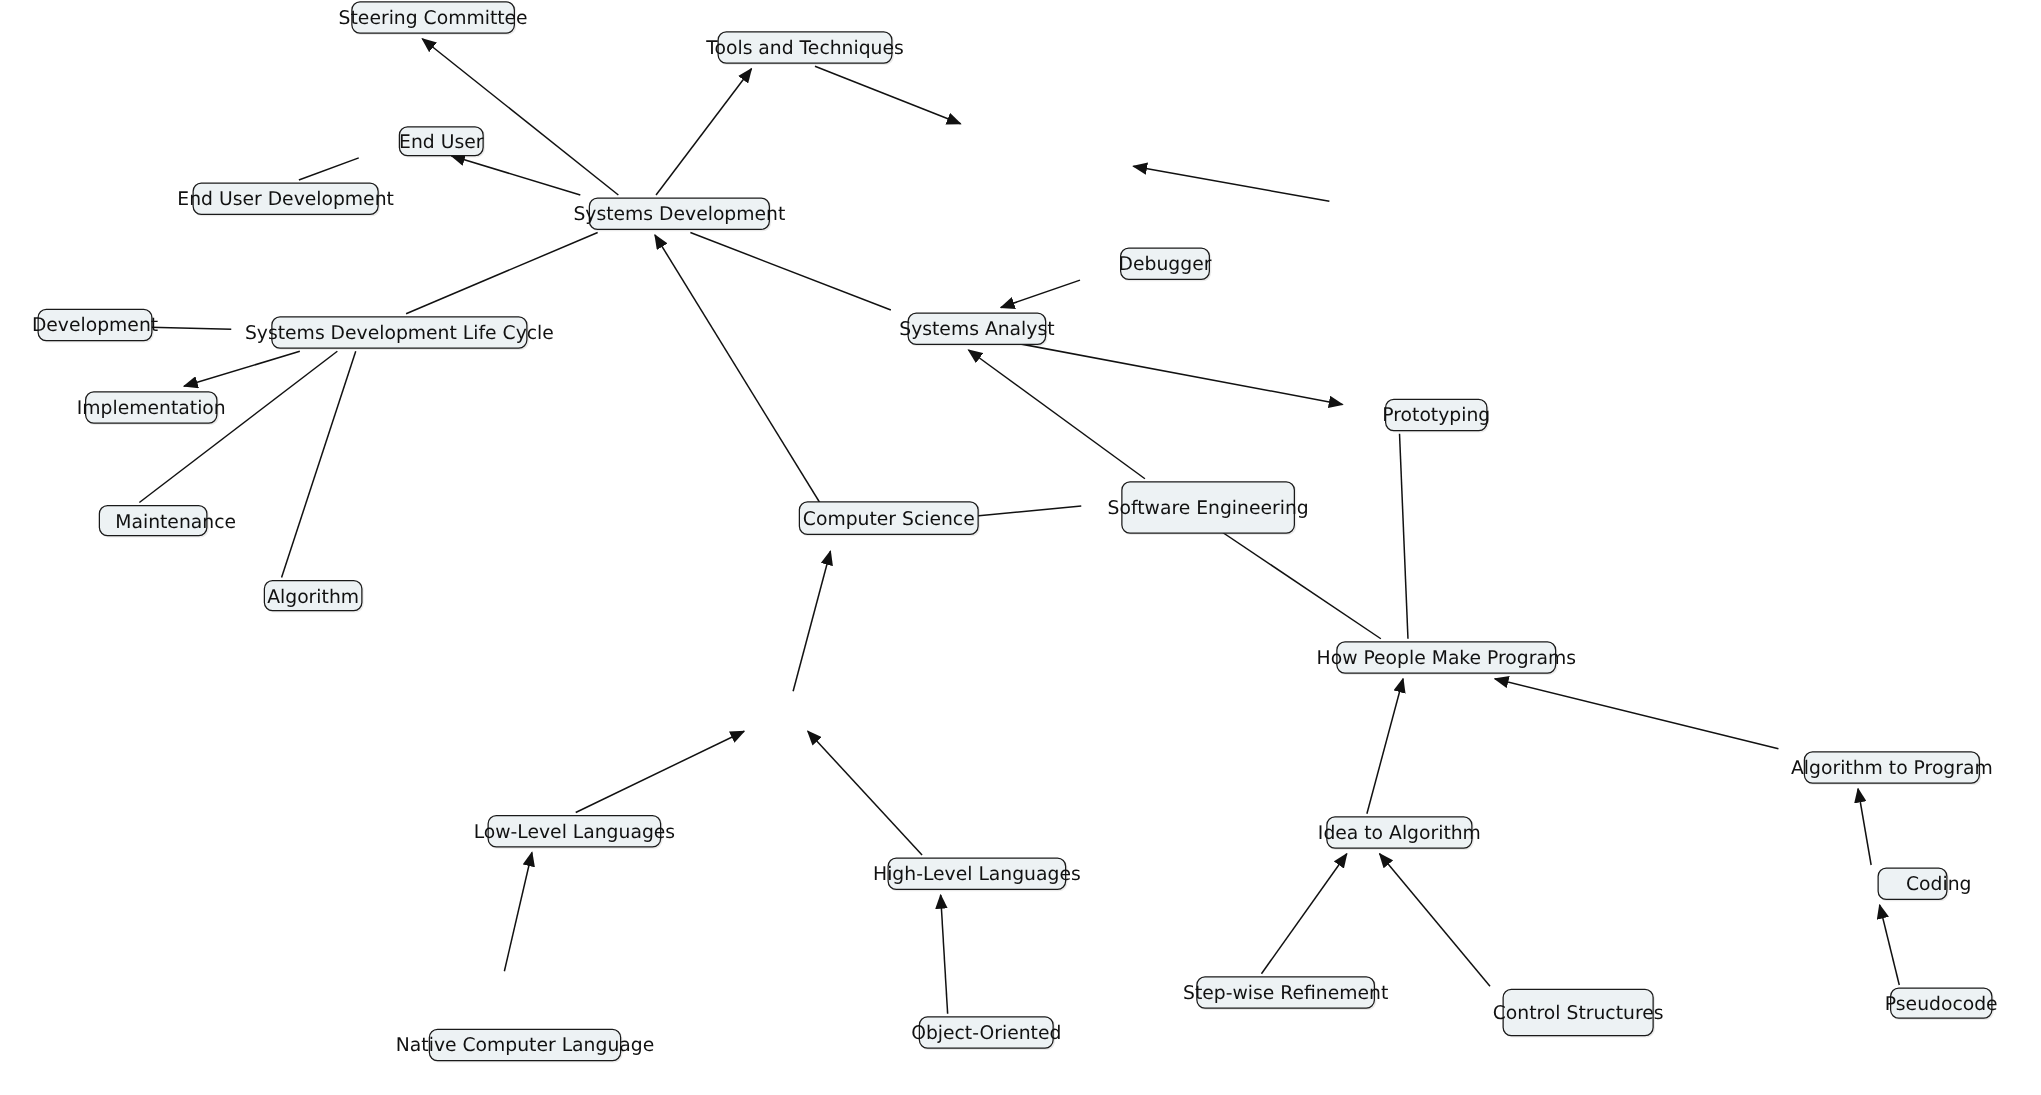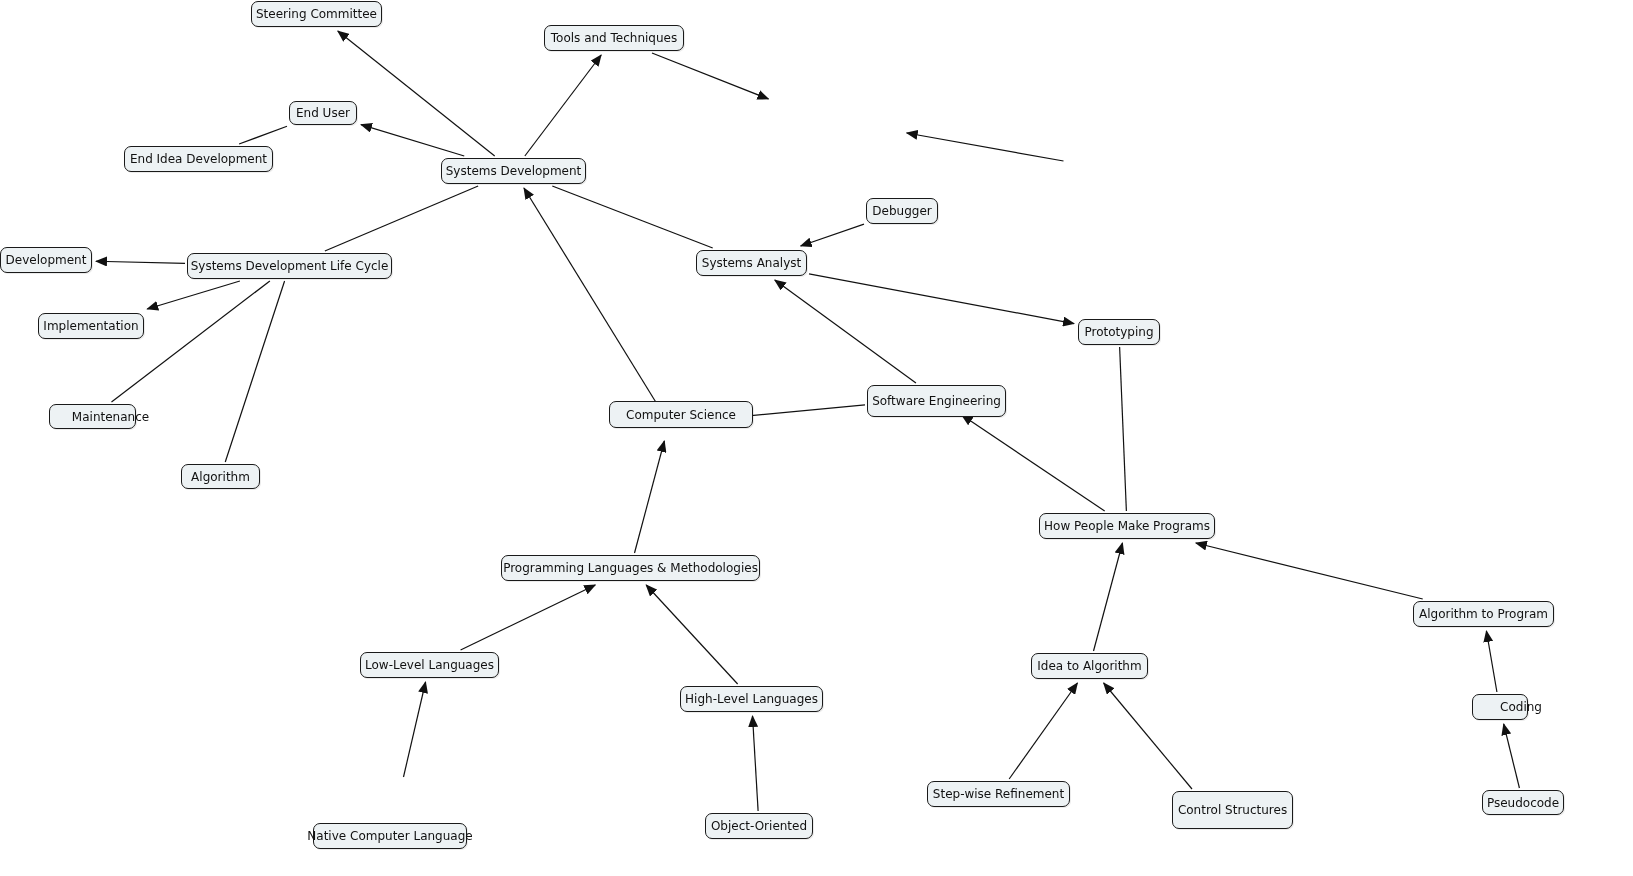--- a/index.html
+++ b/index.html
@@ -4,25 +4,26 @@
   <style>
     html, body { margin: 0; padding: 0; background: #ffffff; }
     body { width: 1633px; height: 876px; position: relative; overflow: hidden;
            font-family: "DejaVu Sans", "Liberation Sans", sans-serif; }
     #canvas { position: absolute; left: 0; top: 0; width: 1633px; height: 876px; }
     #edges { position: absolute; left: 0; top: 0; }
     .node {
       position: absolute; box-sizing: border-box;
       border: 1px solid #1a1a1a; border-radius: 7px;
       background: #edf2f4;
-      font-size: 12px; color: #111;
+      font-size: 15px; color: #111;
       display: flex; align-items: center; justify-content: center;
       white-space: nowrap; padding: 0 6px;
       box-shadow: 1px 1px 0 rgba(0,0,0,0.08);
       cursor: pointer;
+      margin-left: 30px;
     }
   </style>
 </head>
 <body>
 
 <div id="canvas">
   <svg id="edges" width="1633" height="876">
     <defs>
       <marker id="arrowhead" markerWidth="12" markerHeight="10" refX="11" refY="5" orient="auto" markerUnits="userSpaceOnUse">
         <path d="M0,0 L12,5 L0,10 Z" fill="#111"></path>
@@ -56,34 +57,33 @@
       <line x1="1422.7329545454545" y1="599" x2="1195.8693181818182" y2="543" stroke="#111111" stroke-width="1.2" marker-end="url(#arrowhead)"></line>
       <line x1="1009.1640625" y1="779" x2="1077.4140625" y2="683" stroke="#111111" stroke-width="1.2" marker-end="url(#arrowhead)"></line>
       <line x1="1192" y1="789" x2="1103.6666666666667" y2="683" stroke="#111111" stroke-width="1.2" marker-end="url(#arrowhead)"></line>
       <line x1="1496.9193548387098" y1="692" x2="1486.4247311827958" y2="631" stroke="#111111" stroke-width="1.2" marker-end="url(#arrowhead)"></line>
       <line x1="1519.431937172775" y1="788" x2="1503.6832460732985" y2="724" stroke="#111111" stroke-width="1.2" marker-end="url(#arrowhead)"></line>
     </svg>
 
   <div class="node" style="left: 251px; top: 1px; width: 131px; height: 26px;">Steering Committee</div>
   <div class="node" style="left: 544px; top: 25px; width: 140px; height: 26px;">Tools and Techniques</div>
   <div class="node" style="left: 289px; top: 101px; width: 68px; height: 24px;">End User</div>
-  <div class="node" style="left: 124px; top: 146px; width: 149px; height: 26px;">End Idea Development</div>
+  <div class="node" style="left: 124px; top: 146px; width: 149px; height: 26px;">End User Development</div>
   <div class="node" style="left: 441px; top: 158px; width: 145px; height: 26px;">Systems Development</div>
   <div class="node" style="left: 866px; top: 198px; width: 72px; height: 26px;">Debugger</div>
   <div class="node" style="left: 0px; top: 247px; width: 92px; height: 26px;">Development</div>
   <div class="node" style="left: 187px; top: 253px; width: 205px; height: 26px;">Systems Development Life Cycle</div>
   <div class="node" style="left: 696px; top: 250px; width: 111px; height: 26px;">Systems Analyst</div>
   <div class="node" style="left: 38px; top: 313px; width: 106px; height: 26px;">Implementation</div>
   <div class="node" style="left: 1078px; top: 319px; width: 82px; height: 26px;">Prototyping</div>
-  <div class="node" style="left: 867px; top: 385px; width: 139px; height: 32px;">Software Engineering</div>
+  <div class="node" style="left: 867px; top: 385px; width: 139px; height: 42px;">Software Engineering</div>
   <div class="node" style="left: 49px; top: 404px; width: 87px; height: 25px; padding-left: 42px;">Maintenance</div>
   <div class="node" style="left: 609px; top: 401px; width: 144px; height: 27px;">Computer Science</div>
   <div class="node" style="left: 181px; top: 464px; width: 79px; height: 25px;">Algorithm</div>
   <div class="node" style="left: 1039px; top: 513px; width: 176px; height: 26px;">How People Make Programs</div>
-  <div class="node" style="left: 501px; top: 555px; width: 259px; height: 26px;">Programming Languages &amp; Methodologies</div>
   <div class="node" style="left: 1413px; top: 601px; width: 141px; height: 26px;">Algorithm to Program</div>
   <div class="node" style="left: 360px; top: 652px; width: 139px; height: 26px;">Low-Level Languages</div>
   <div class="node" style="left: 1031px; top: 653px; width: 117px; height: 26px;">Idea to Algorithm</div>
   <div class="node" style="left: 680px; top: 686px; width: 143px; height: 26px;">High-Level Languages</div>
   <div class="node" style="left: 1472px; top: 694px; width: 55px; height: 26px; padding-left: 48px;">Coding</div>
   <div class="node" style="left: 313px; top: 823px; width: 154px; height: 26px;">Native Computer Language</div>
   <div class="node" style="left: 927px; top: 781px; width: 143px; height: 26px;">Step-wise Refinement</div>
   <div class="node" style="left: 1172px; top: 791px; width: 121px; height: 38px;">Control Structures</div>
   <div class="node" style="left: 1482px; top: 790px; width: 82px; height: 25px;">Pseudocode</div>
   <div class="node" style="left: 705px; top: 813px; width: 108px; height: 26px;">Object-Oriented</div>

